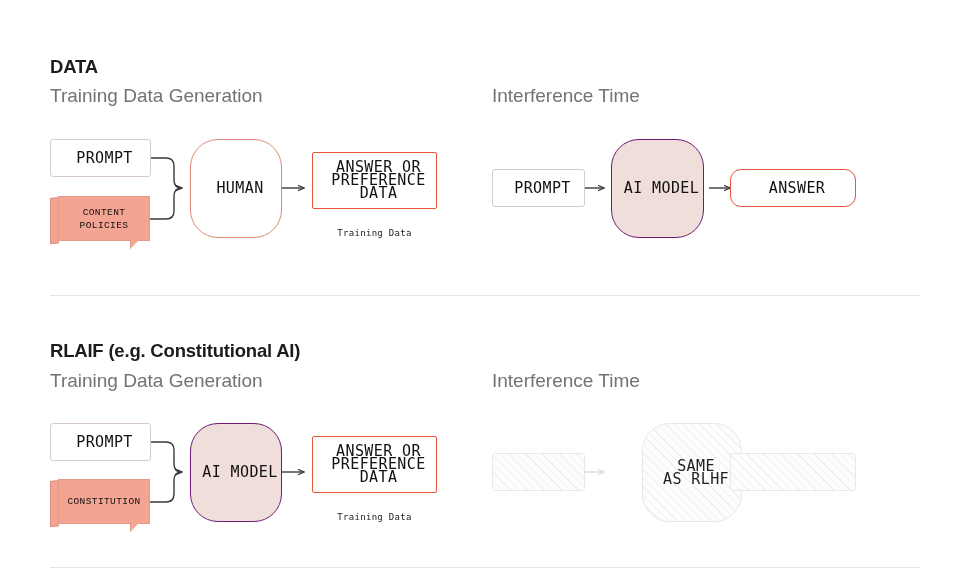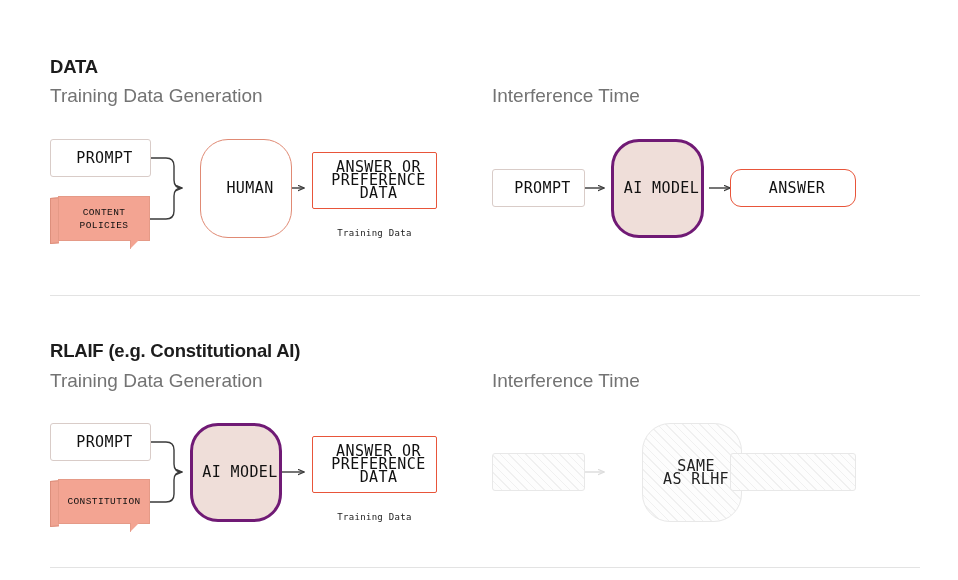--- a/index.html
+++ b/index.html
@@ -75,21 +75,21 @@
   
   .squircle-outline {
     background: #ffffff;
     border: 1.3px solid #e08a74;
     border-radius: 28px;
   }
 
   
   .squircle-fill {
     background: #efded9;
-    border: 3px solid #701a75;
+    border: 1px solid #701a75;
     border-radius: 28px;
     text-align: right;
   }
 
   
   .ghost {
     border: 1.2px solid #e8e8e8;
     background-color: #fdfdfd;
     background-image: repeating-linear-gradient(
         45deg,
@@ -224,21 +224,21 @@
   <div class="node box-plain" style="left:50px; top:139px; width:101px; height:38px;">PROMPT</div>
 
   <div class="doc-shape" style="left:50px; top:196px;">
     <div class="doc-flap"></div>
     <div class="doc-body"></div>
     <div class="doc-tab"></div>
     <div class="doc-label">CONTENT
 POLICIES</div>
   </div>
 
-  <div class="node squircle-outline" style="left:200px; top:139px; width:92px; height:99px;">HUMAN</div>
+  <div class="node squircle-outline" style="left:190px; top:139px; width:92px; height:99px;">HUMAN</div>
 
   <div class="node box-orange" style="left:312px; top:152px; width:125px; height:57px;">ANSWER OR
 PREFERENCE DATA</div>
 
   <div class="caption" style="left:312px; top:228px; width:125px;">Training Data</div>
 
   <div class="node box-plain" style="left:492px; top:169px; width:93px; height:38px;">PROMPT</div>
 
   <div class="node squircle-fill" style="left:611px; top:139px; width:93px; height:99px;">AI MODEL</div>
 

